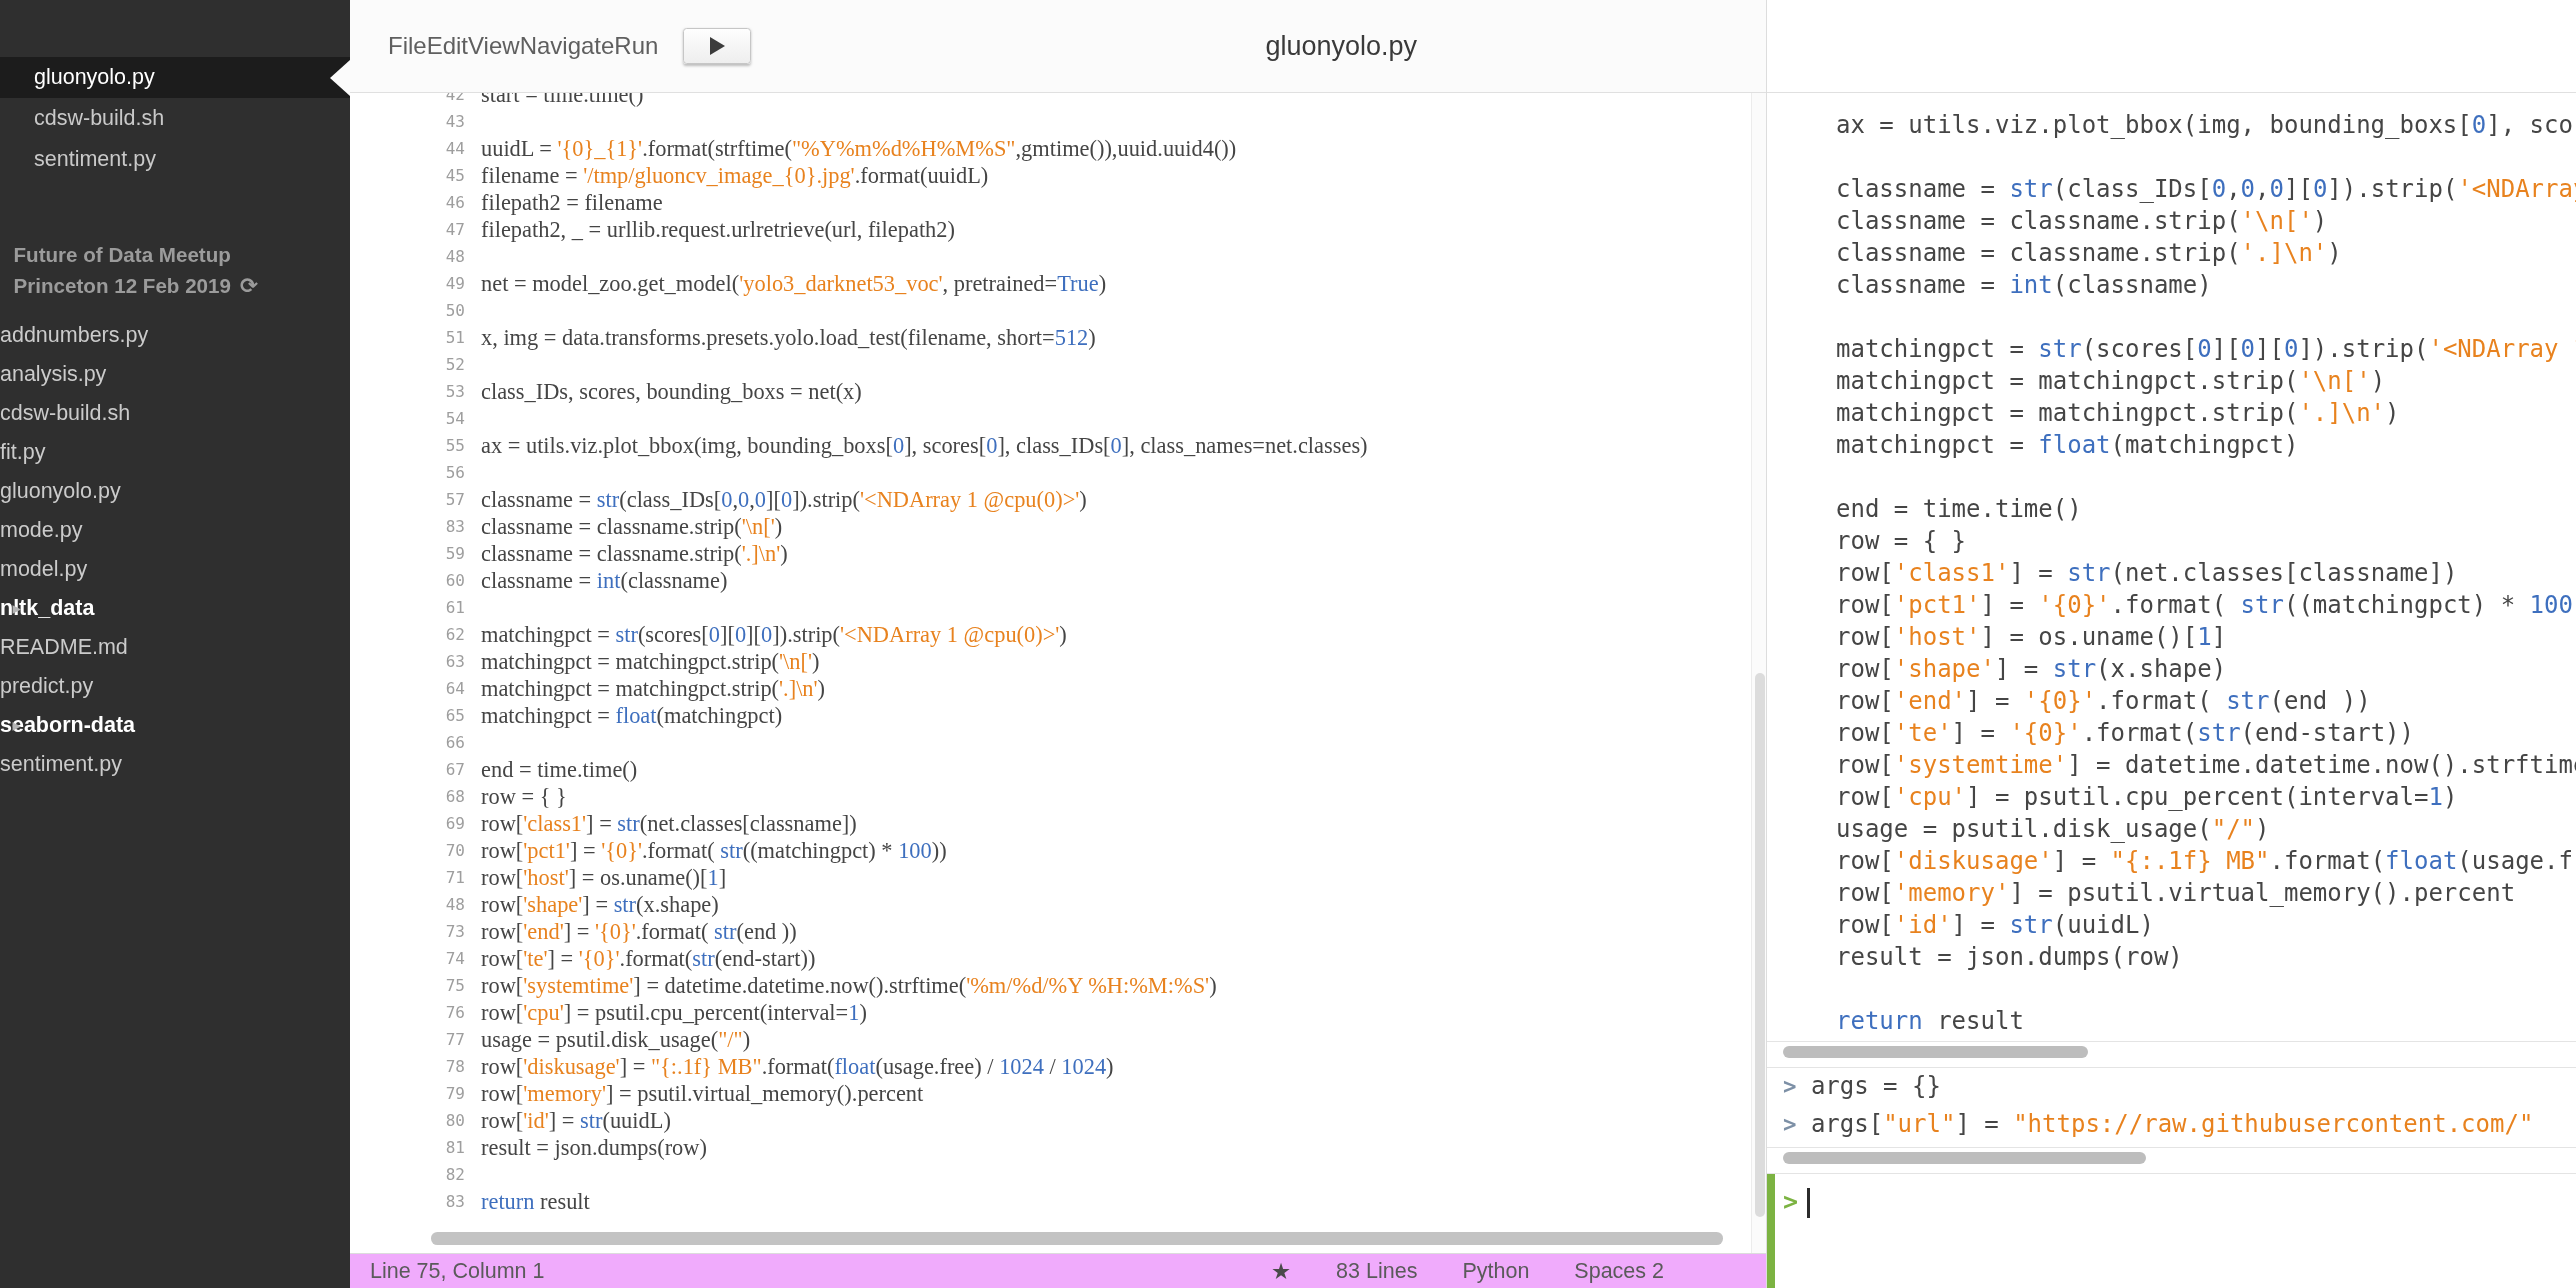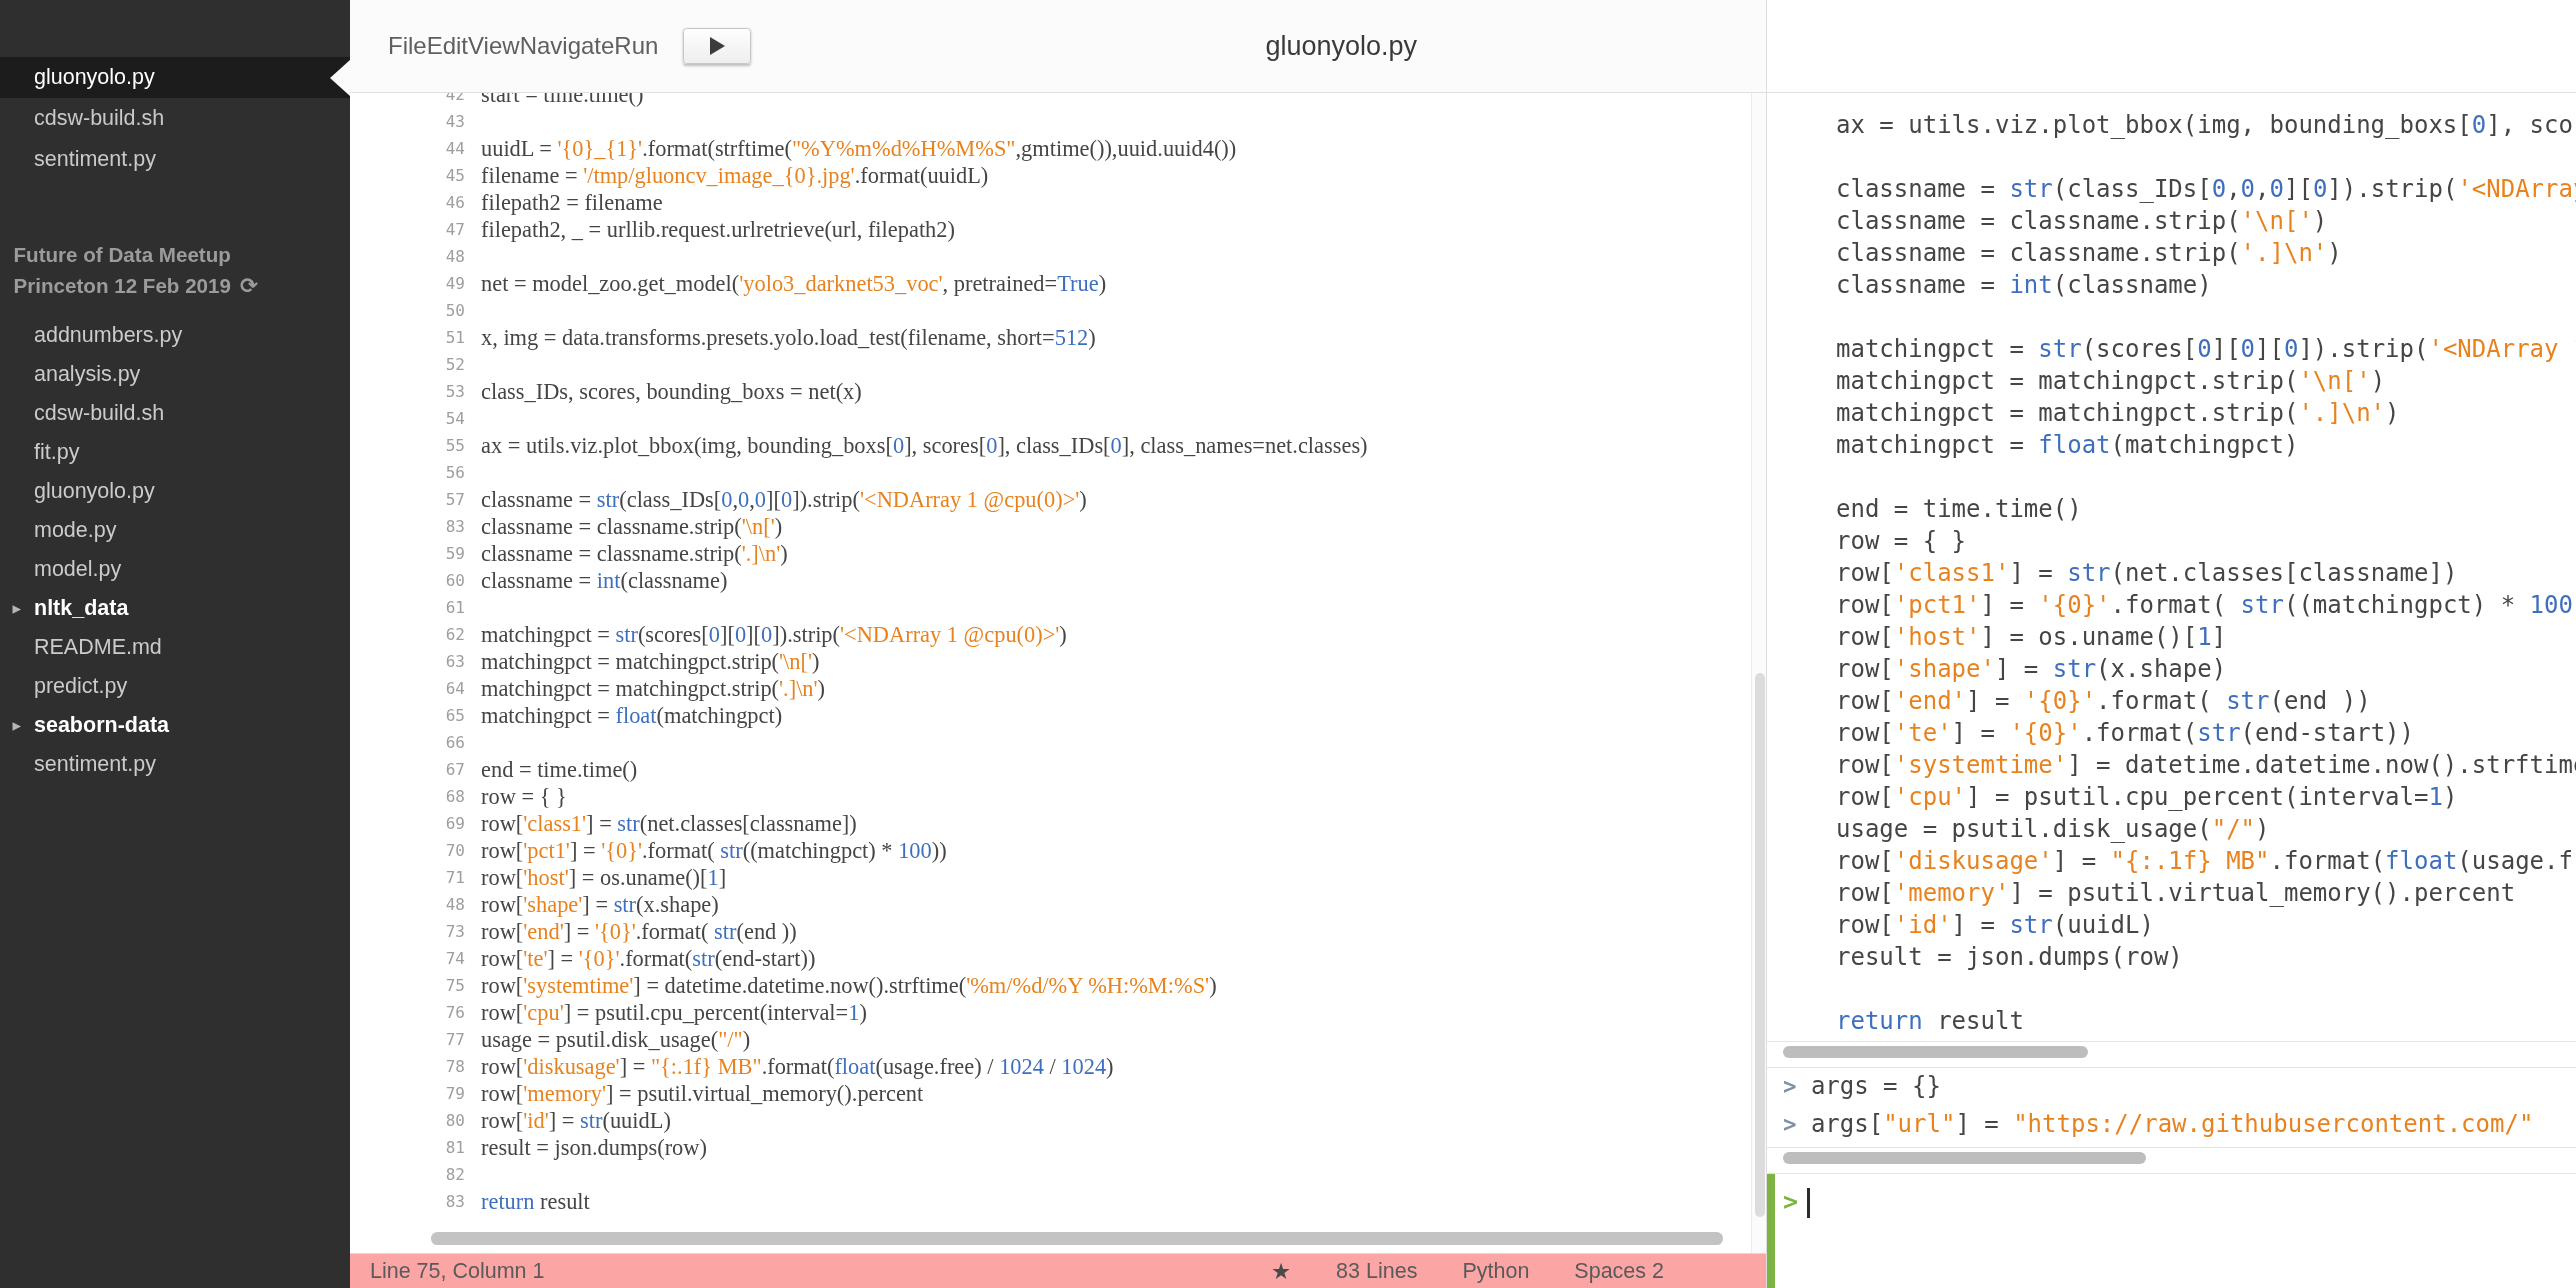--- a/index.html
+++ b/index.html
@@ -19,21 +19,21 @@
   .open-file { height:41px; line-height:41px; padding-left:34px; font-size:21.5px; color:#c9c9c9;
                position:relative; white-space:nowrap; cursor:pointer; }
   .open-file.selected { background:var(--sidebar-sel); color:#ffffff; }
   .notch { position:absolute; right:0; top:50%; margin-top:-18px; width:0; height:0;
            border-top:18px solid transparent; border-bottom:18px solid transparent;
            border-right:20px solid #fbfbfb; }
   .project-section { margin-top:59px; }
   .project-title { padding-left:13.5px; font-size:20.6px; line-height:31px; color:#9b9b9b;font-weight:bold; }
   .refresh-icon { margin-left:9px; font-size:21.5px; color:#9b9b9b; cursor:pointer; }
   .project-files { margin-top:14.4px; }
-  .file-item { height:39px; line-height:39px; padding-left:34px; font-size:21.5px; color:#cbcbcb;
+  .file-item { height:39px; line-height:39px; font-size:21.5px; color:#cbcbcb;
                position:relative; white-space:nowrap; cursor:pointer; }
   .file-item.folder { color:#ffffff; font-weight:bold; }
   .folder-arrow { position:absolute; left:12.6px; top:0; font-size:17px; color:#b5b5b5; font-weight:normal; }
 
   
   .editor-pane { width:1416px; flex:none; display:flex; flex-direction:column; background:#fff; position:relative; }
   .menubar { height:93px; flex:none; background:#fbfbfb; border-bottom:0.9px solid #e0e0e0;
              display:flex; align-items:center; padding-left:38px; position:relative; }
   .menu-items { display:flex; align-items:center; }
   .menu-item { font-size:24px; color:#5f5f5f; cursor:pointer; }
@@ -53,21 +53,21 @@
                white-space:pre; color:var(--code-plain); }
   .tok-s { color:var(--code-string); }
   .tok-k { color:var(--code-keyword); }
   .h-scrollbar { position:absolute; bottom:8px; left:81px; width:1292px; height:12.6px;
                  background:#c3c3c3; border-radius:6.3px; }
   .editor-vscroll { position:absolute; right:0; top:0; bottom:0; width:15.2px; background:#fbfbfb;
                     border-left:0.9px solid #ececec; }
   .editor-vscroll .vthumb { position:absolute; left:2.7px; width:10px; top:50%; bottom:36px;
                             background:#dcdcdc; border-radius:5.4px; }
 
-  .statusbar { height:36px; flex:none; background:#fca5a5; border-top:0.9px solid #dcdcdc;
+  .statusbar { height:36px; flex:none; background:#f0abfc; border-top:0.9px solid #dcdcdc;
                display:flex; align-items:center; font-size:21.5px; color:#5a5a5a;
                padding:0 102px 0 20px; }
   .status-right { margin-left:auto; display:flex; gap:45px; align-items:center; }
   .star { font-size:22.4px; color:#4a4a4a; cursor:pointer; }
 
   
   .console-pane { flex:1; border-left:0.9px solid #dddddd; display:flex; flex-direction:column;
                   position:relative; background:#fff; }
   .console-header { height:93px; flex:none; border-bottom:0.9px solid #e0e0e0; background:#fff;
                     display:flex; align-items:center; justify-content:flex-end; gap:47px;

